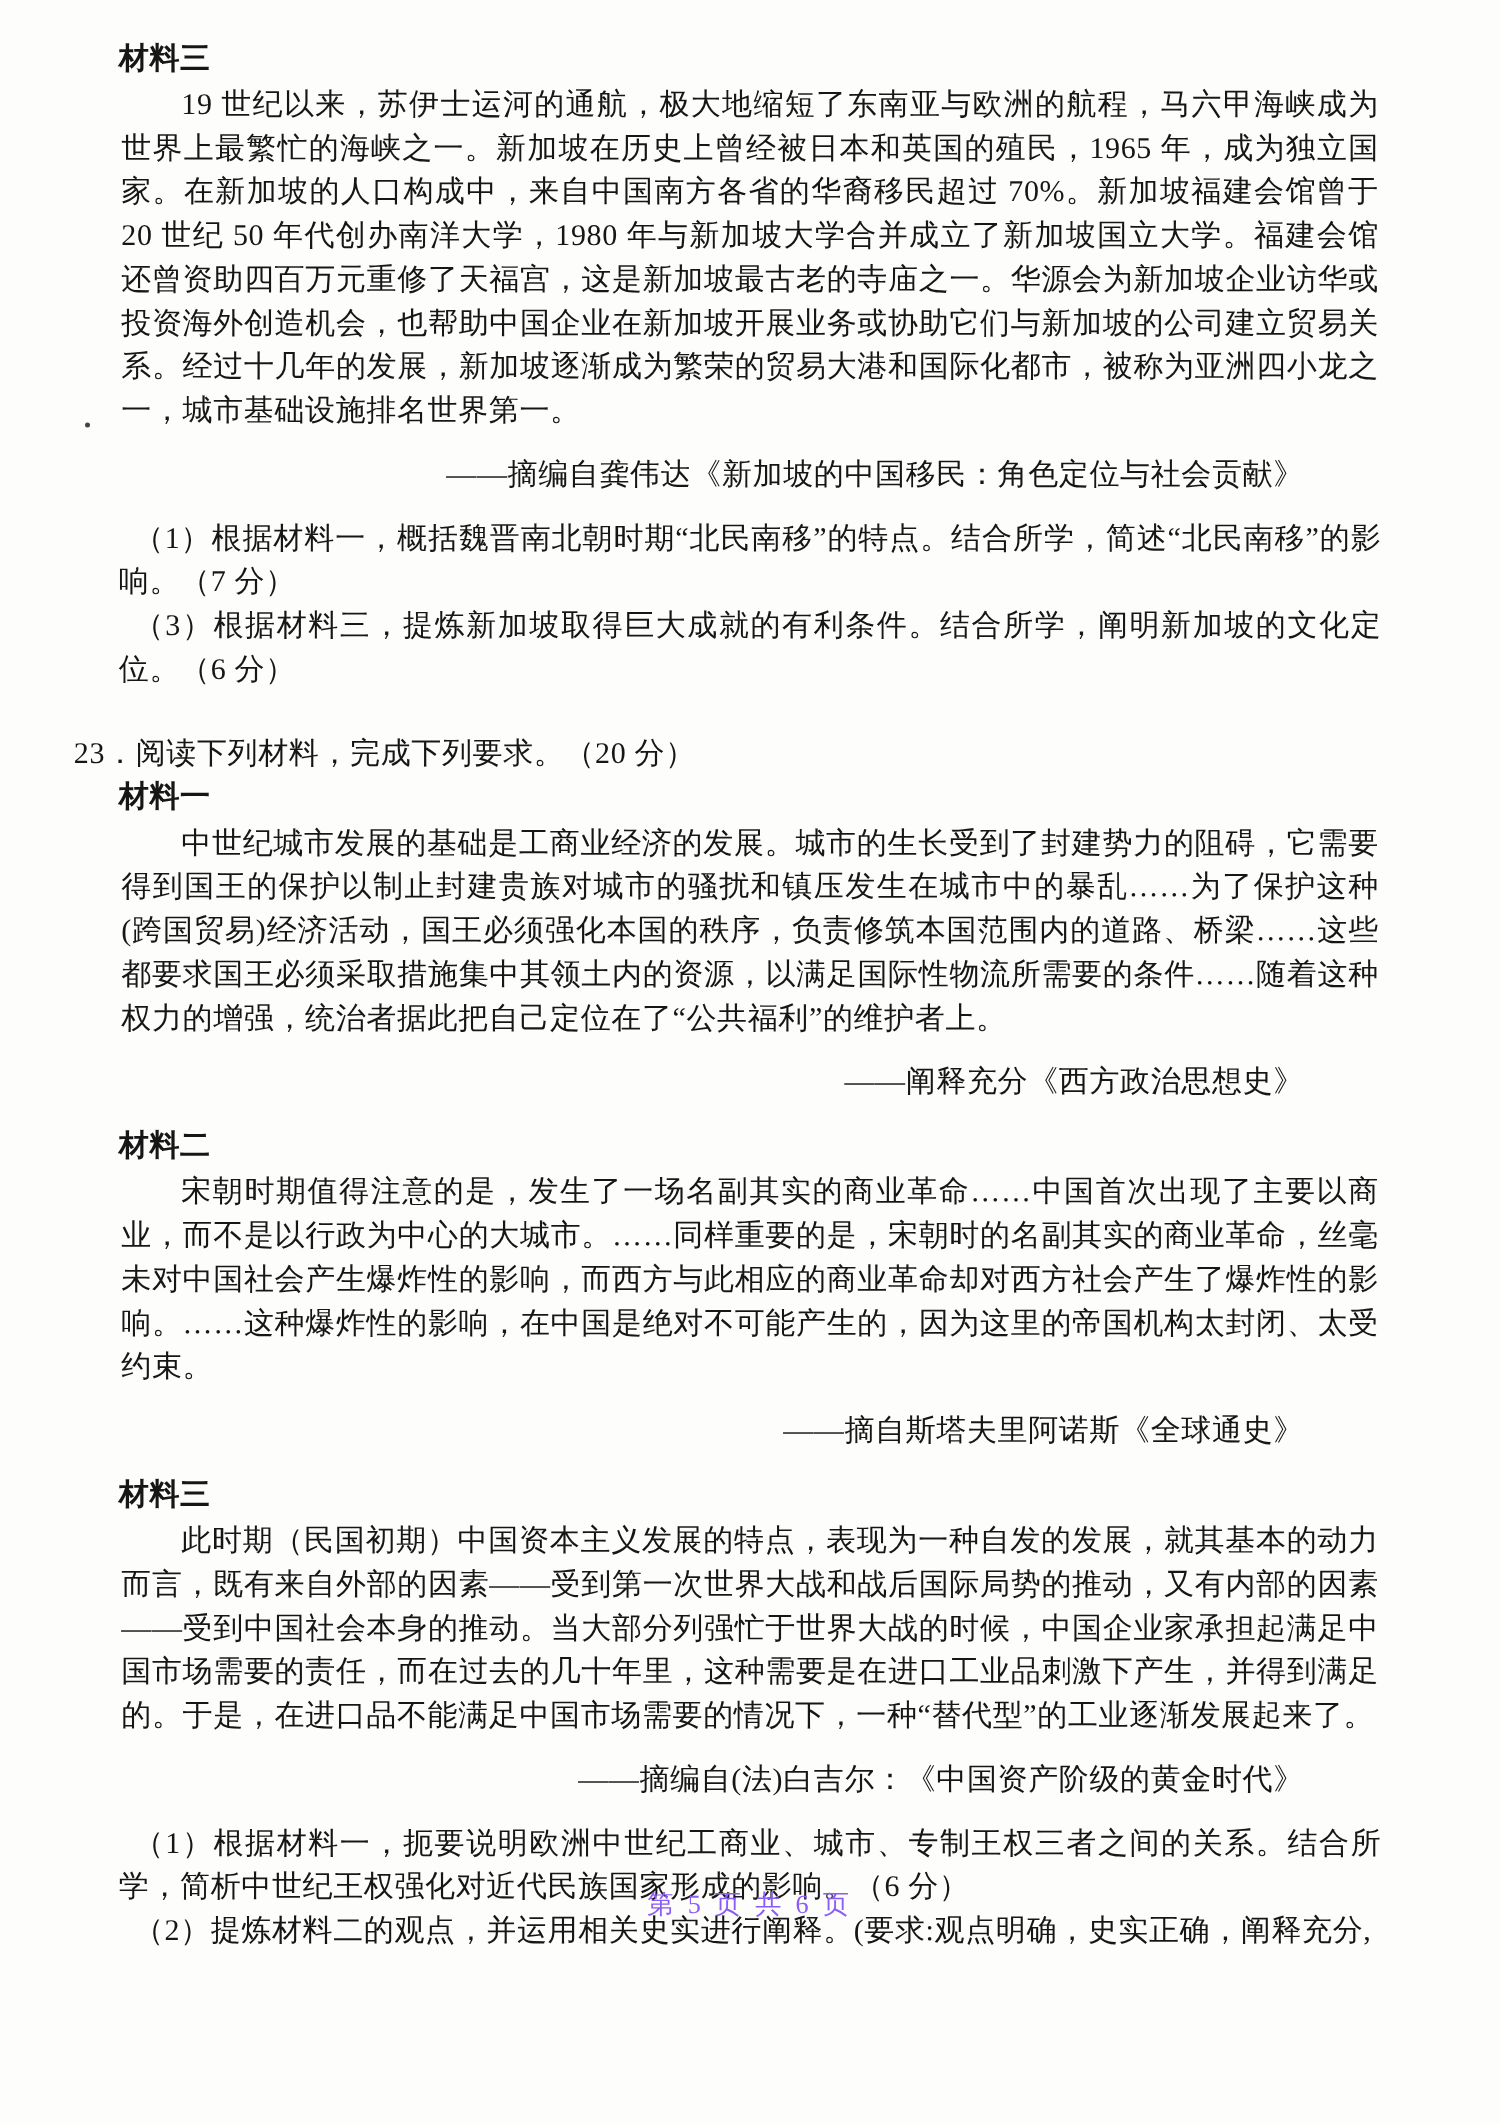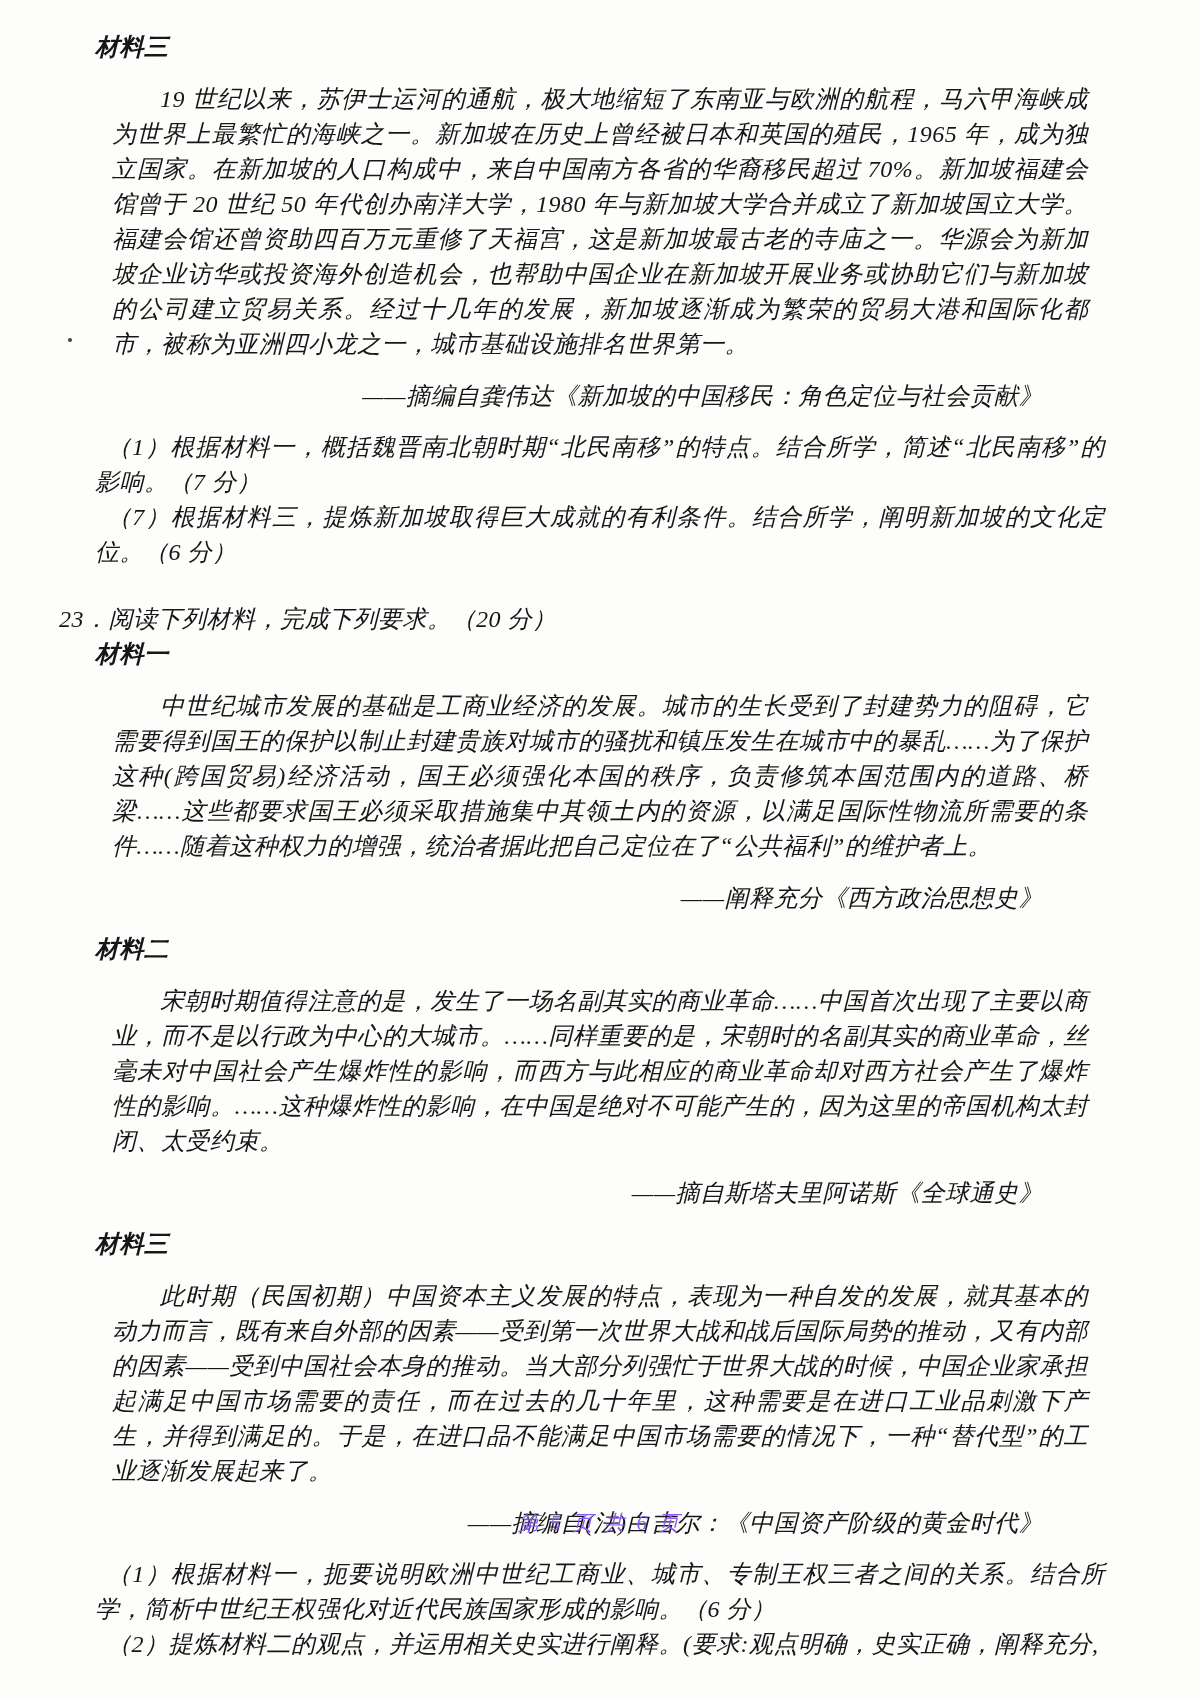--- a/index.html
+++ b/index.html
@@ -1,15 +1,15 @@
 <!DOCTYPE html>
 <html><head>
 <meta charset="utf-8">
 <style>
-  * { box-sizing: border-box; font-style: italic; }
+  * { box-sizing: border-box; }
   html, body { margin: 0; padding: 0; }
   body {
     width: 1200px;
     height: 1699px;
     background: #ffffff;
     overflow: hidden;
   }
   .page {
     position: relative;
     width: 1200px;
@@ -20,21 +20,21 @@
     padding: 30px 95px 0 95px;
     font-size: 24px;
     line-height: 35px;
     letter-spacing: 0.5px;
   }
   .heading {
     margin: 0;
     font-weight: 700;
   }
   .para {
-    margin: 17px;
+    margin: 2px;
     text-align: justify;
     text-justify: inter-ideograph;
     text-indent: 2em;
   }
   .source {
     margin: 16px;
     text-align: right;
     padding-right: 46px;
   }
   .question {
@@ -69,21 +69,21 @@
 </head>
 <body>
 
 <div class="page">
 
   <div class="heading">材料三</div>
   <p class="para">19 世纪以来，苏伊士运河的通航，极大地缩短了东南亚与欧洲的航程，马六甲海峡成为世界上最繁忙的海峡之一。新加坡在历史上曾经被日本和英国的殖民，1965 年，成为独立国家。在新加坡的人口构成中，来自中国南方各省的华裔移民超过 70%。新加坡福建会馆曾于 20 世纪 50 年代创办南洋大学，1980 年与新加坡大学合并成立了新加坡国立大学。福建会馆还曾资助四百万元重修了天福宫，这是新加坡最古老的寺庙之一。华源会为新加坡企业访华或投资海外创造机会，也帮助中国企业在新加坡开展业务或协助它们与新加坡的公司建立贸易关系。经过十几年的发展，新加坡逐渐成为繁荣的贸易大港和国际化都市，被称为亚洲四小龙之一，城市基础设施排名世界第一。</p>
   <p class="source">——摘编自龚伟达《新加坡的中国移民：角色定位与社会贡献》</p>
 
   <p class="question">（1）根据材料一，概括魏晋南北朝时期“北民南移”的特点。结合所学，简述“北民南移”的影响。（7 分）</p>
-  <p class="question">（7）根据材料三，提炼新加坡取得巨大成就的有利条件。结合所学，阐明新加坡的文化定位。（6 分）</p>
+  <p class="question">（3）根据材料三，提炼新加坡取得巨大成就的有利条件。结合所学，阐明新加坡的文化定位。（6 分）</p>
 
   <p class="q23-stem">23．阅读下列材料，完成下列要求。（20 分）</p>
 
   <div class="heading">材料一</div>
   <p class="para">中世纪城市发展的基础是工商业经济的发展。城市的生长受到了封建势力的阻碍，它需要得到国王的保护以制止封建贵族对城市的骚扰和镇压发生在城市中的暴乱……为了保护这种(跨国贸易)经济活动，国王必须强化本国的秩序，负责修筑本国范围内的道路、桥梁……这些都要求国王必须采取措施集中其领土内的资源，以满足国际性物流所需要的条件……随着这种权力的增强，统治者据此把自己定位在了“公共福利”的维护者上。</p>
   <p class="source">——阐释充分《西方政治思想史》</p>
 
   <div class="heading">材料二</div>
   <p class="para">宋朝时期值得注意的是，发生了一场名副其实的商业革命……中国首次出现了主要以商业，而不是以行政为中心的大城市。……同样重要的是，宋朝时的名副其实的商业革命，丝毫未对中国社会产生爆炸性的影响，而西方与此相应的商业革命却对西方社会产生了爆炸性的影响。……这种爆炸性的影响，在中国是绝对不可能产生的，因为这里的帝国机构太封闭、太受约束。</p>
   <p class="source">——摘自斯塔夫里阿诺斯《全球通史》</p>

